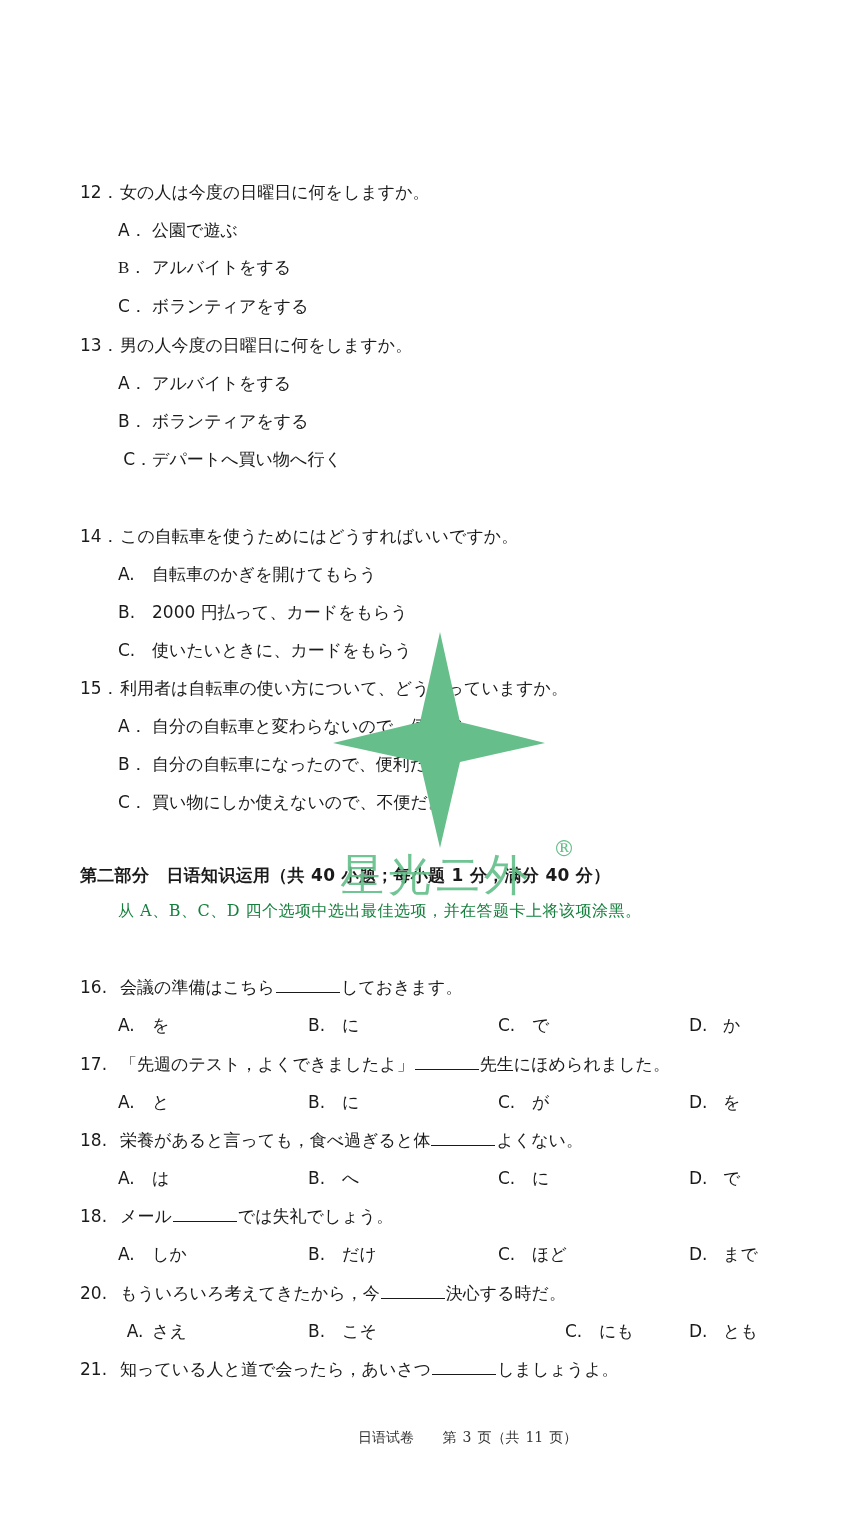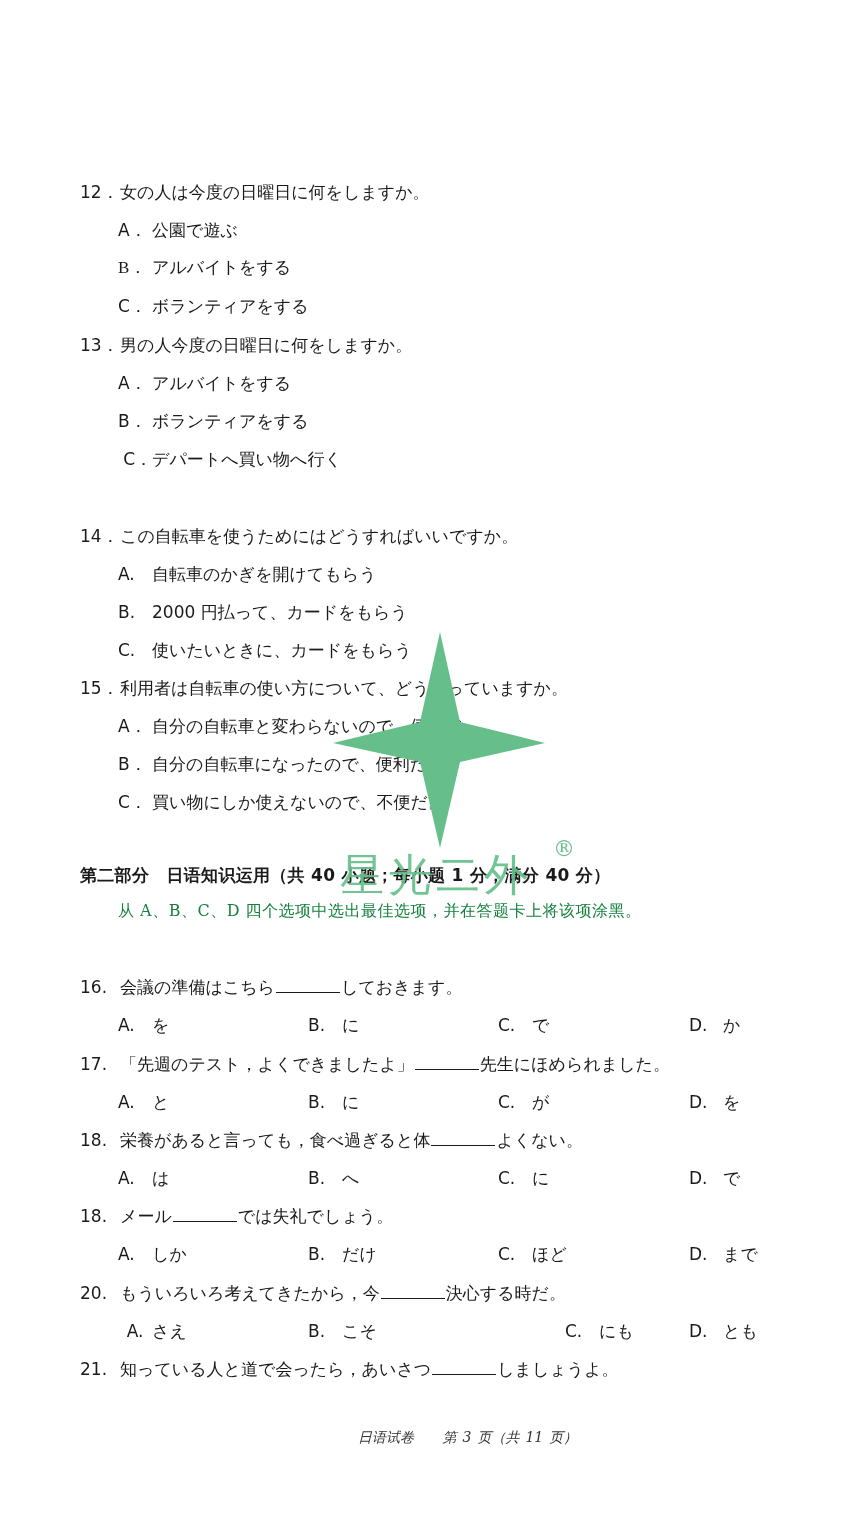--- a/index.html
+++ b/index.html
@@ -117,21 +117,21 @@
   </div>
   <div class="line" style="left:118px; top:1320px;text-align:center;"><span class="opt-letter">A.</span><span>さえ</span></div>
   <div class="line" style="left:308px; top:1320px;"><span class="opt-letter">B.</span><span>こそ</span></div>
   <div class="line" style="left:521px; top:1320px;margin-left:44px;"><span class="opt-letter">C.</span><span>にも</span></div>
   <div class="line" style="left:689px; top:1320px;"><span class="opt-letter">D.</span><span>とも</span></div>
 
   <div class="line" style="left:80px; top:1358px;">
     <span class="qnum">21.</span><span>知っている人と道で会ったら，あいさつ</span><span class="blank"></span><span>しましょうよ。</span>
   </div>
 
-  <div class="line footer" style="left:358px; top:1426px;font-style:italic;">
+  <div class="line footer" style="left:358px; top:1426px;">
     <span>日语试卷</span>
     <span style="margin-left:18px;">第</span><span>3</span><span>页（共</span><span>11</span><span>页）</span>
   </div>
 
   <svg class="watermark" width="858" height="1528">
     <polygon points="440,632 460,722 545,743 460,762 440,848 420,762 333,743 420,722" fill="#66bf8a"></polygon>
   </svg>
   <div class="wm-text">星光二外</div>
   <div class="wm-reg">®</div>
 </div>

